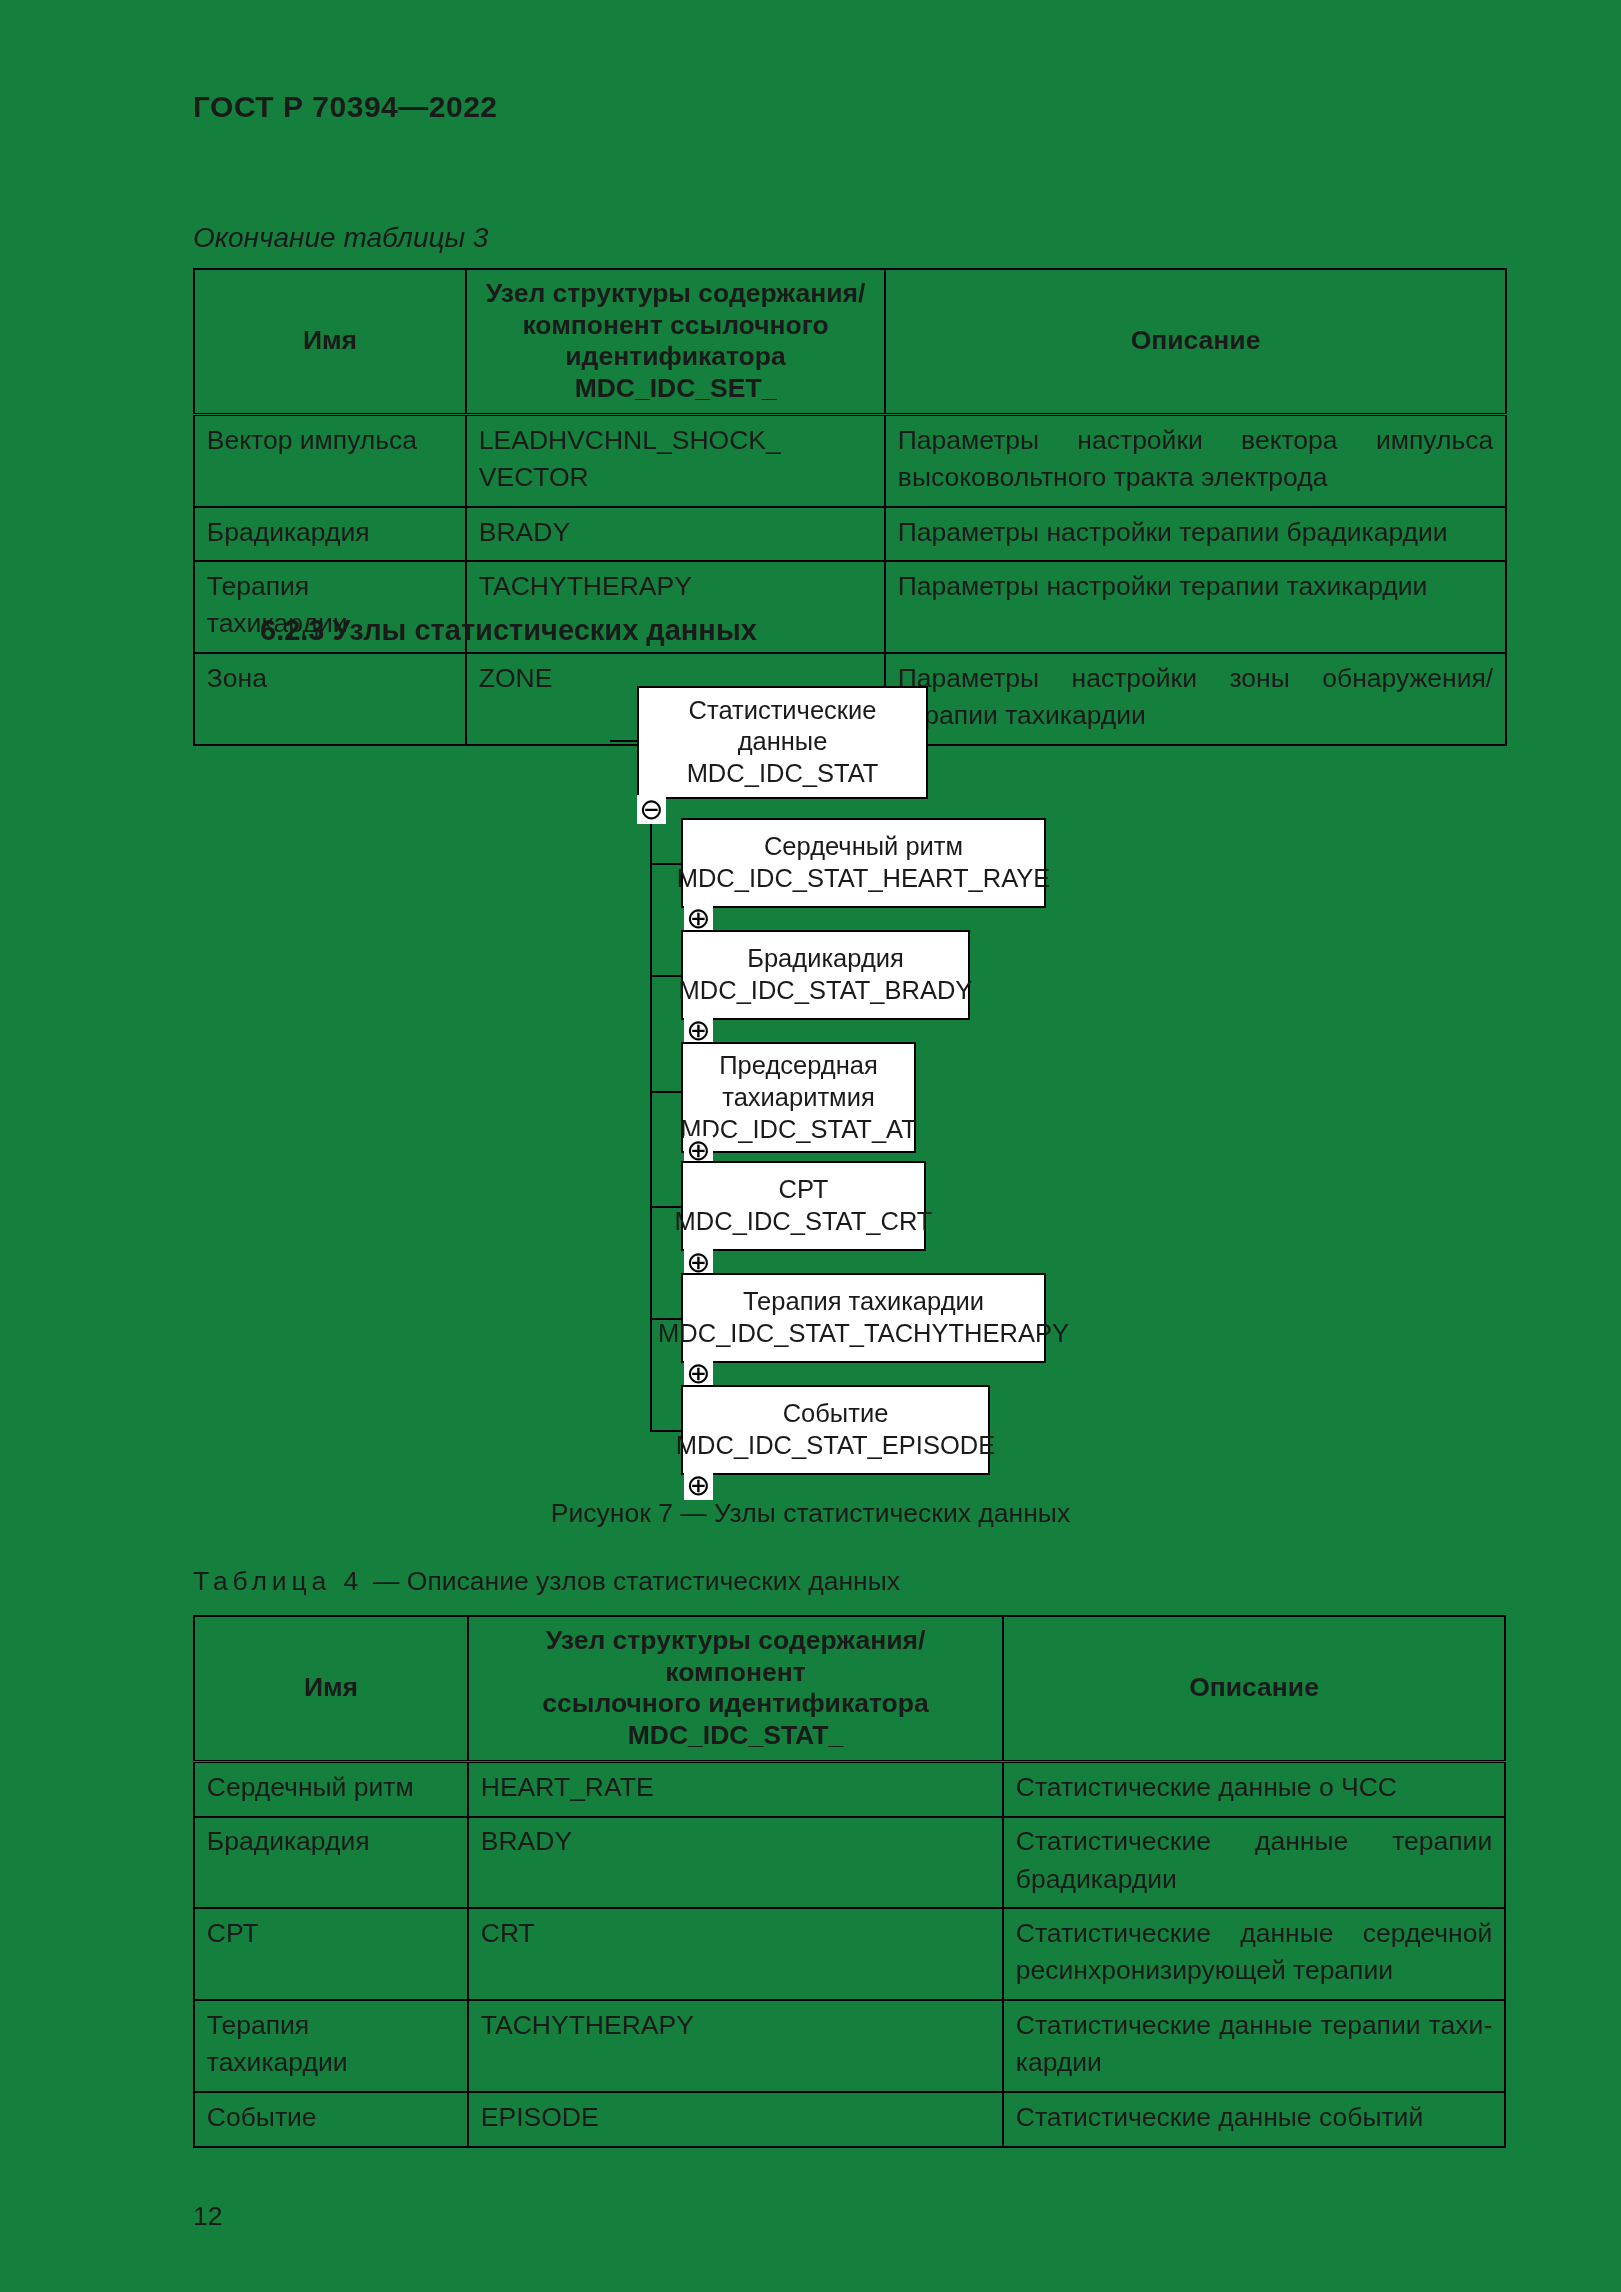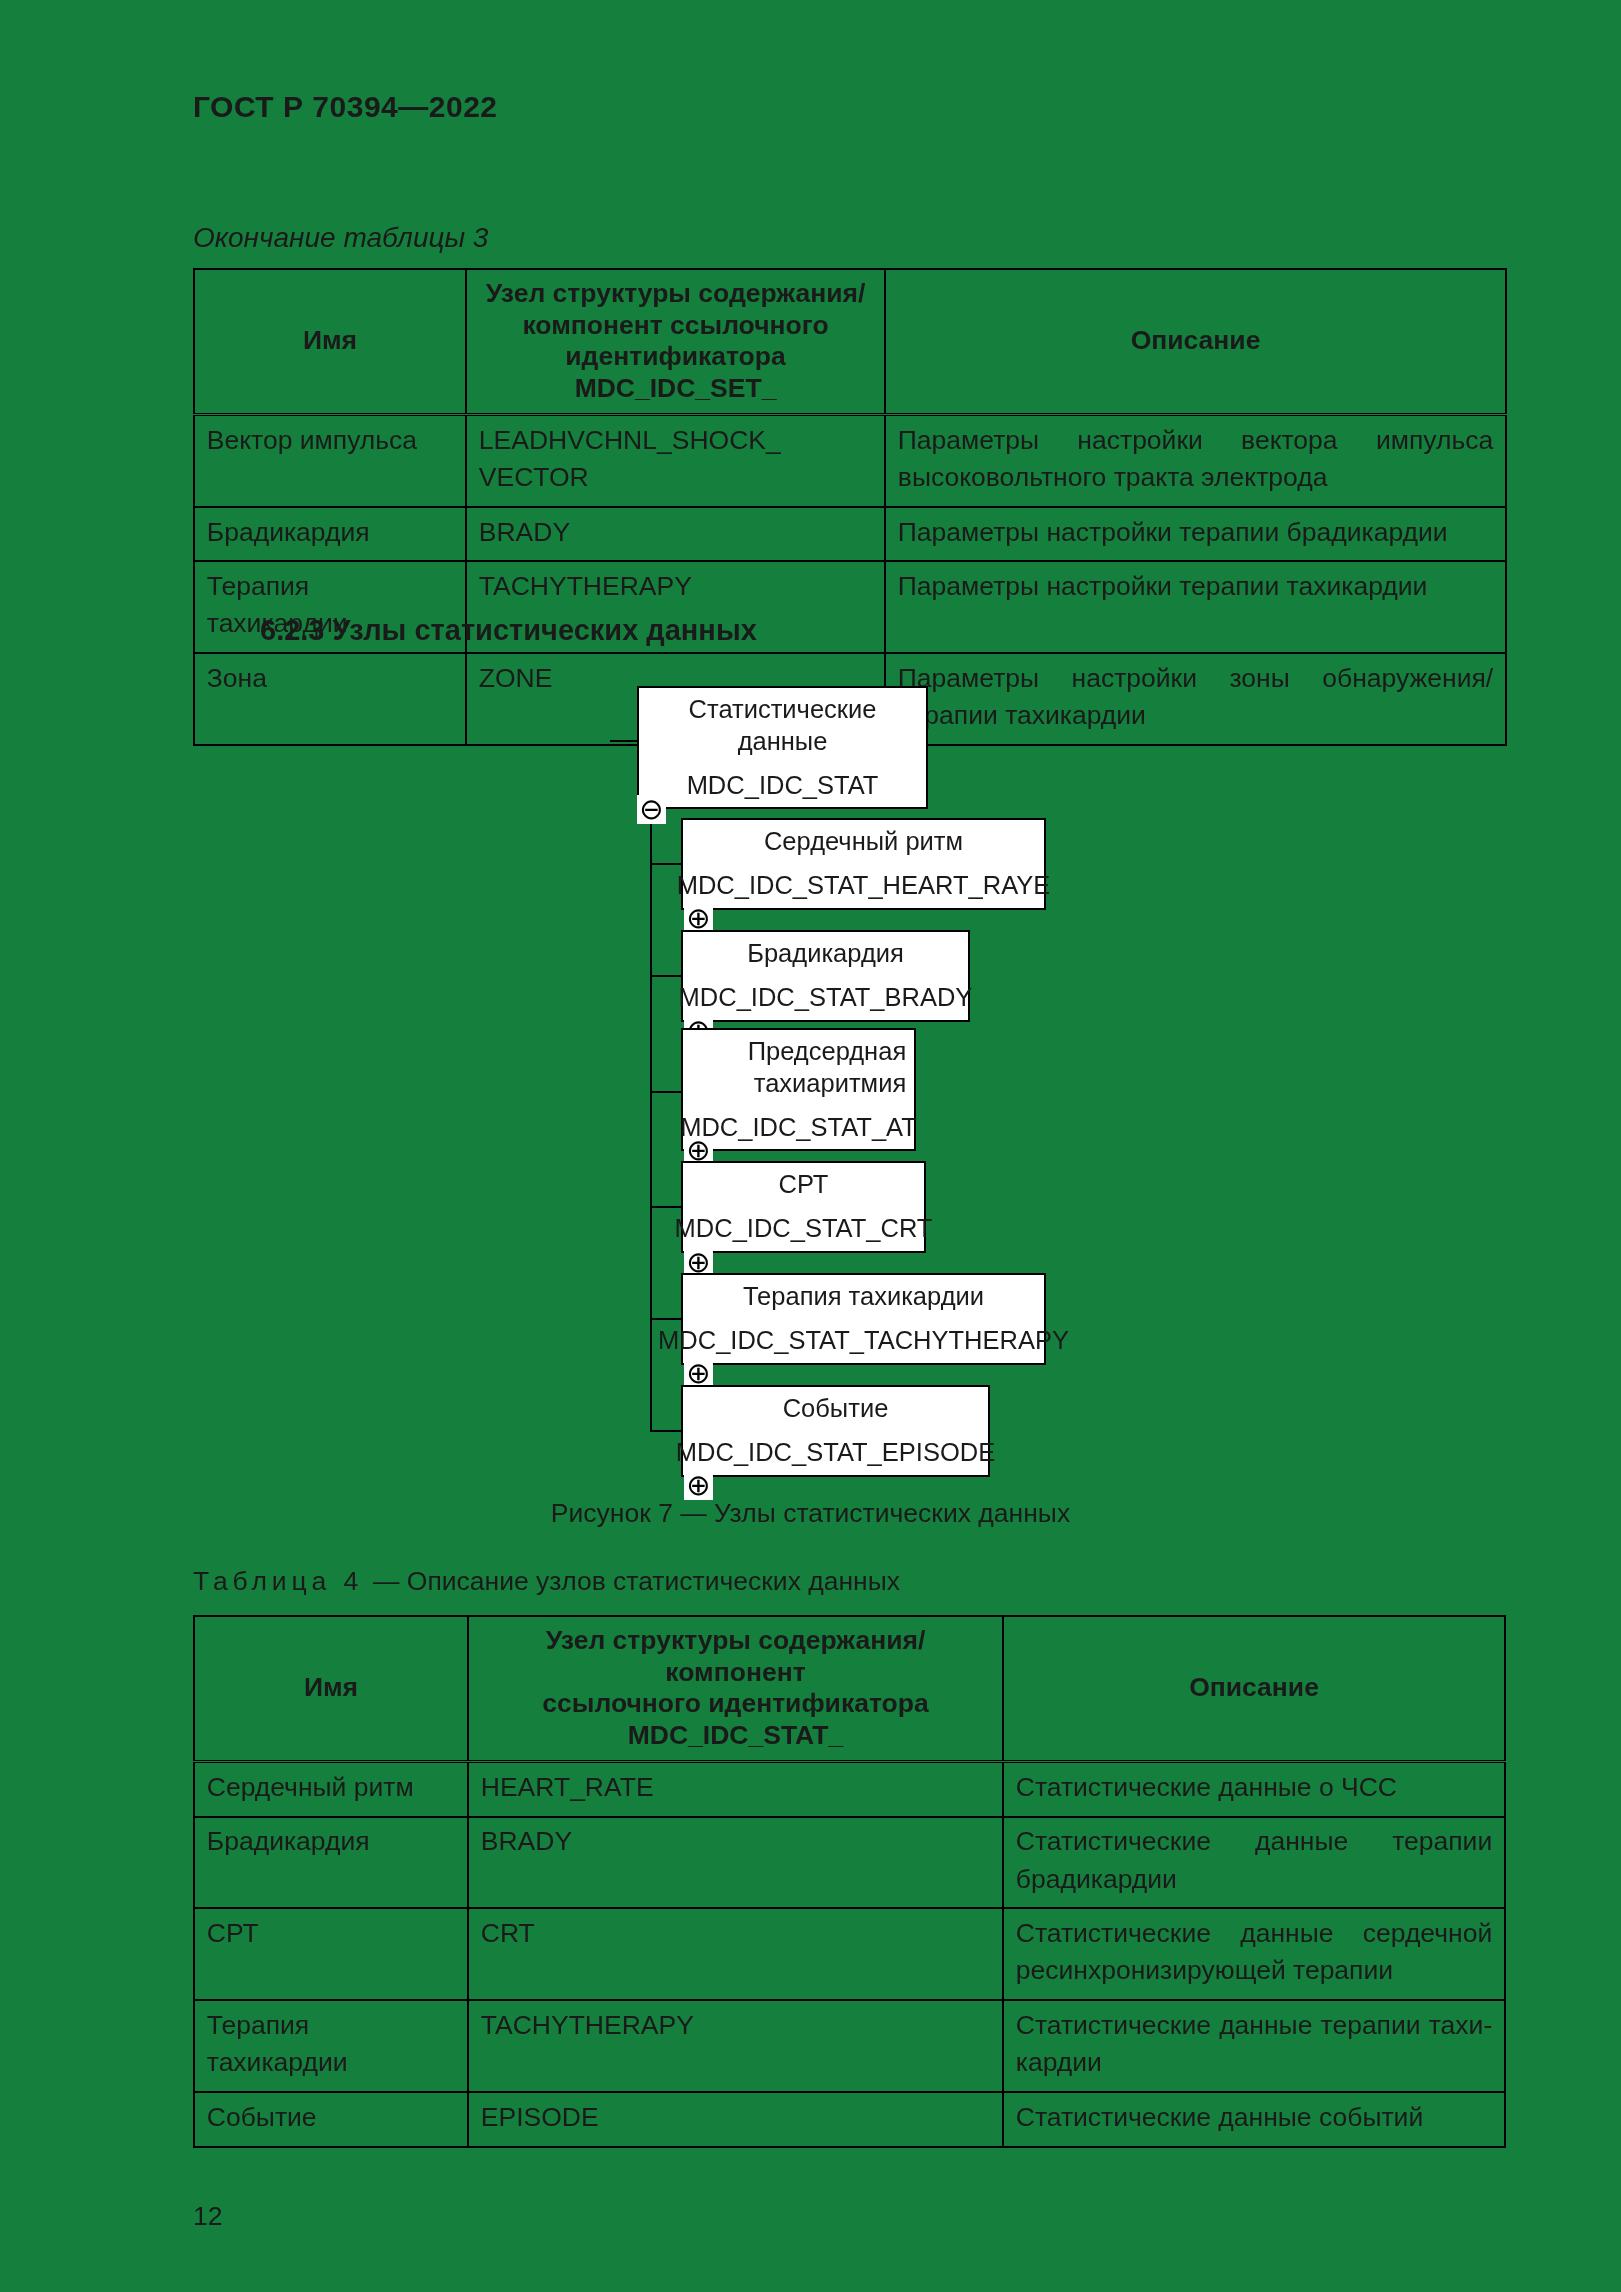--- a/index.html
+++ b/index.html
@@ -75,21 +75,21 @@
     position: absolute;
     box-sizing: border-box;
     border: 2px solid #000;
     background: #fff;
     display: flex; flex-direction: column;
     align-items: center; justify-content: center;
     text-align: center;
     font-size: 25.5px; line-height: 1.25;
     padding: 5.9px 7.8px;
   }
-  .node-box .code { display: block; margin-top: 12px; }
+  .node-box .code { display: block; }
   .node-box .nm { display: block; }
   .hline, .vline { position: absolute; background: #000; }
   .op-icon {
     position: absolute;
     width: 29px; height: 29px;
     font-size: 29px; line-height: 29px;
     text-align: center;
     background: #fff;
     color: #000;
   }
@@ -172,21 +172,21 @@
       <span class="code">MDC_IDC_STAT_HEART_RAYE</span>
     </div>
     <div class="op-icon" style="left:684px; top:223px;">⊕</div>
 
     <div class="node-box" style="left:681px; top:249px; width:289px; min-height:90px;">
       <span class="nm">Брадикардия</span>
       <span class="code">MDC_IDC_STAT_BRADY</span>
     </div>
     <div class="op-icon" style="left:684px; top:335px;">⊕</div>
 
-    <div class="node-box" style="left:681px; top:347px; width:235px; min-height:98px;text-align:right;">
+    <div class="node-box" style="left:681px; top:361px; width:235px; min-height:98px;">
       <span class="nm">Предсердная тахиаритмия</span>
       <span class="code">MDC_IDC_STAT_AT</span>
     </div>
     <div class="op-icon" style="left:684px; top:455px;">⊕</div>
 
     <div class="node-box" style="left:681px; top:480px; width:245px; min-height:90px;">
       <span class="nm">СРТ</span>
       <span class="code">MDC_IDC_STAT_CRT</span>
     </div>
     <div class="op-icon" style="left:684px; top:567px;">⊕</div>

